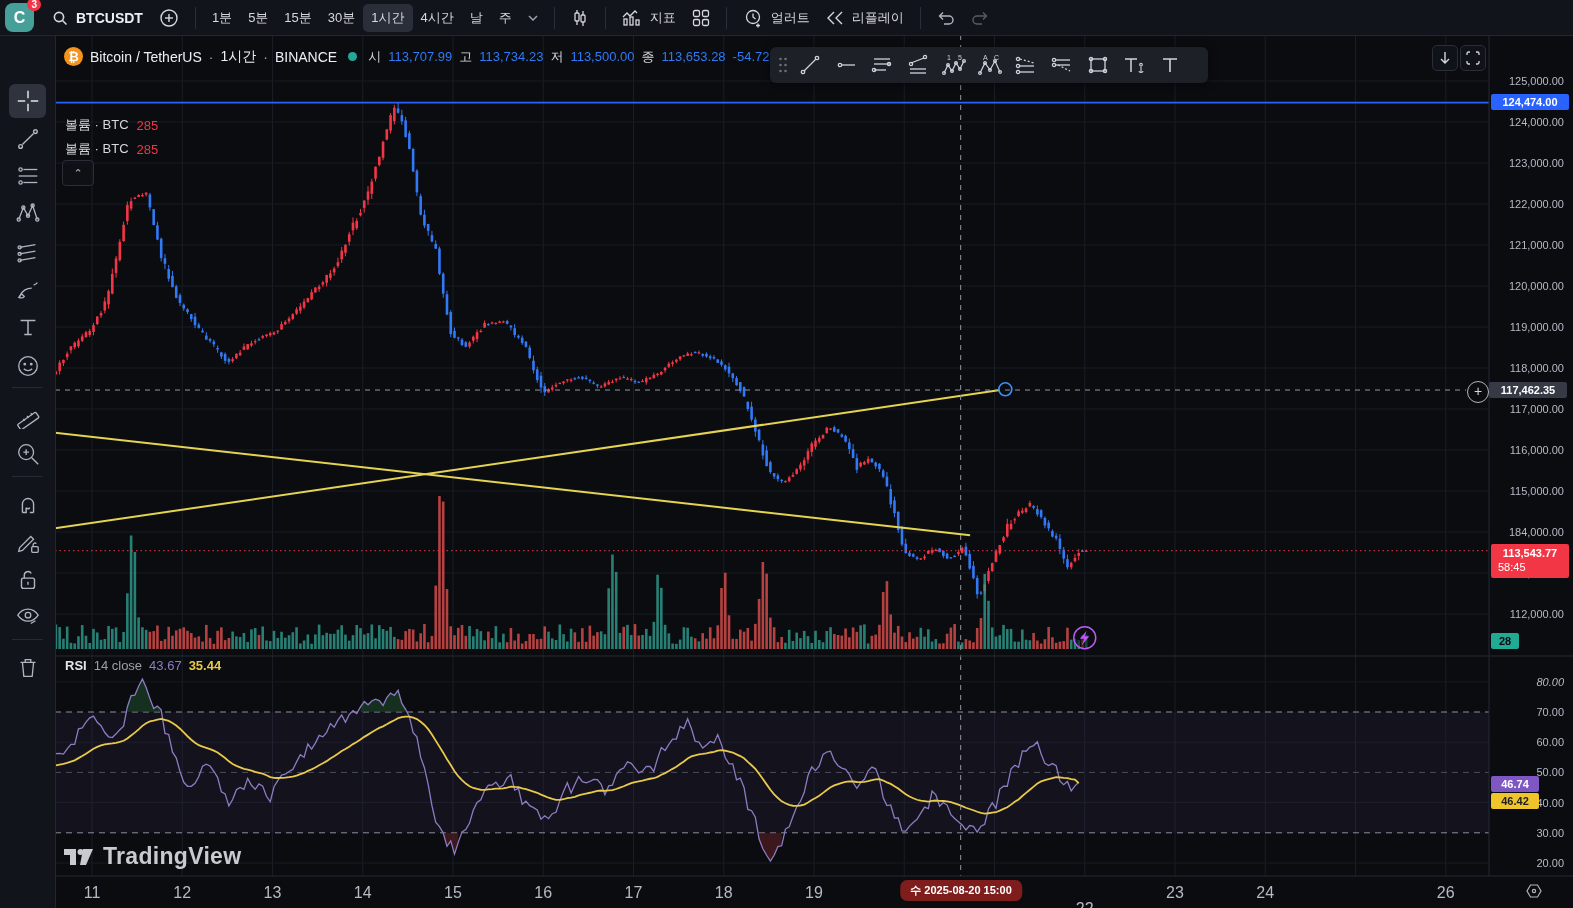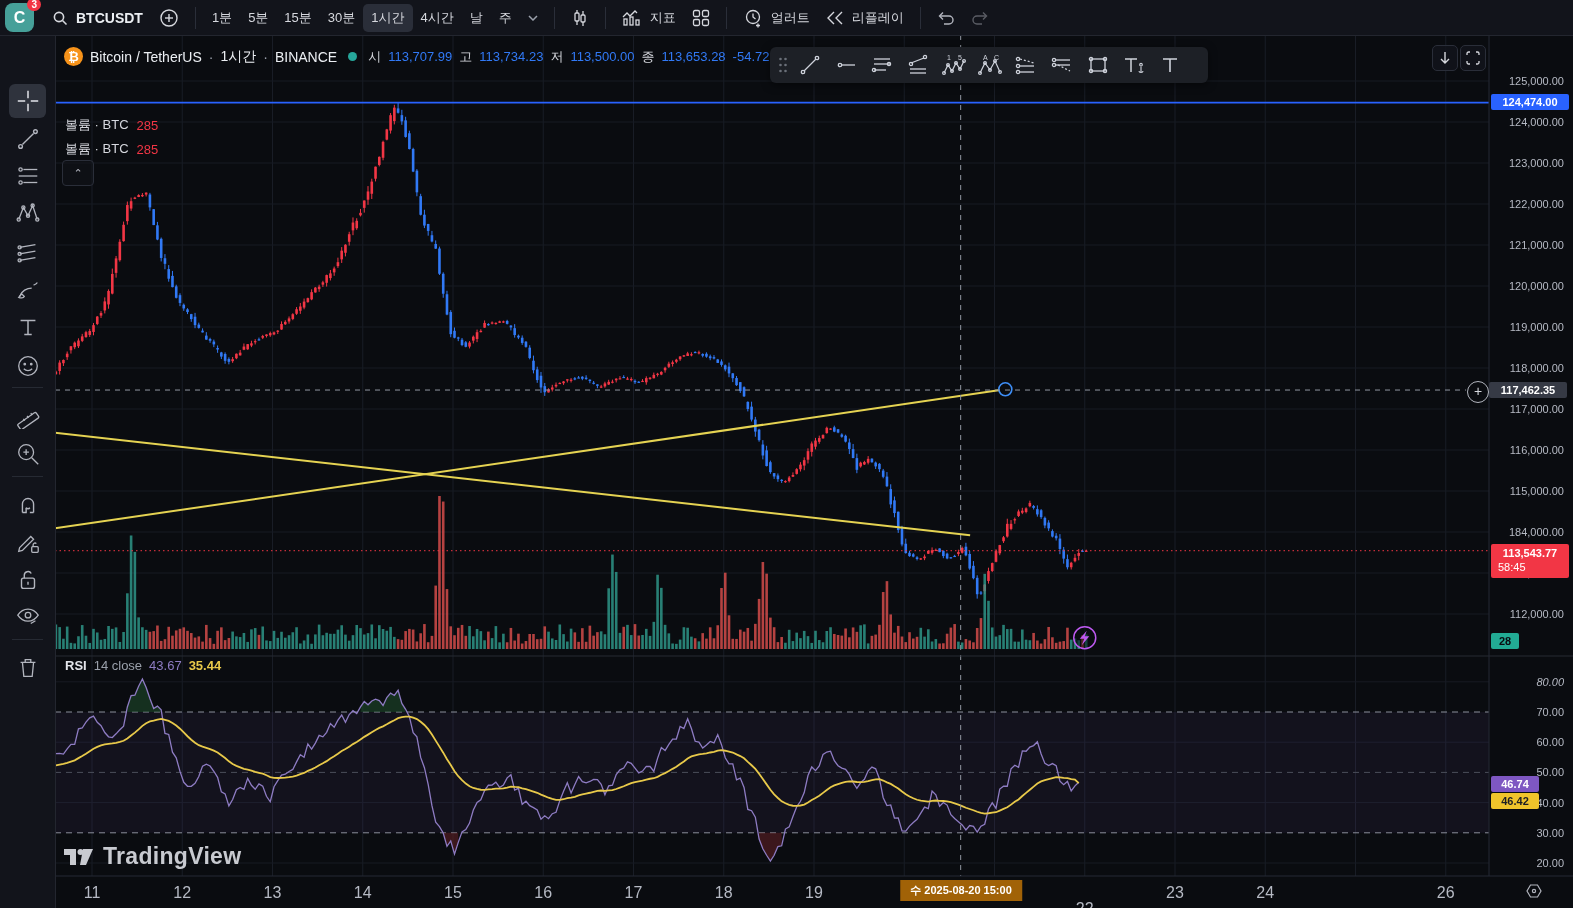--- a/index.html
+++ b/index.html
@@ -47,21 +47,21 @@
   .rsi-v1{color:#8e7cc3;}
   .rsi-v2{color:#e8c94a;font-weight:bold;}
   #wmark{position:absolute;left:64px;top:843px;z-index:20;display:flex;align-items:center;gap:9px;color:#c8cad0;}
   #wmark .wtxt{font-size:23px;font-weight:bold;letter-spacing:.3px;}
   
   #paxis{position:absolute;left:1489px;top:35px;width:84px;height:841px;z-index:15;}
   .ptick{position:absolute;right:9px;transform:translateY(-50%);font-size:11px;color:#b6bac4;white-space:nowrap;}
   .axlabel{position:absolute;left:2px;width:78px;box-sizing:border-box;border-radius:2px;font-size:11px;font-weight:bold;text-align:center;z-index:18;}
   #taxis{position:absolute;left:55px;top:876px;width:1518px;height:32px;z-index:15;}
   .ttick{position:absolute;top:8px;transform:translateX(-50%);font-size:16px;color:#b6bac4;}
-  #datelabel{position:absolute;top:4px;transform:translateX(-50%);background:#a16207;color:#fff;font-size:11px;font-weight:bold;border-radius:0;padding:3px 10px;white-space:nowrap;}
+  #datelabel{position:absolute;top:4px;transform:translateX(-50%);background:#7f1d1d;color:#fff;font-size:11px;font-weight:bold;border-radius:7px;padding:3px 10px;white-space:nowrap;}
   .corner-btn{position:absolute;width:24px;height:24px;border:1px solid #2a2e39;border-radius:5px;background:#12141bcc;display:flex;align-items:center;justify-content:center;z-index:22;cursor:pointer;}
   #plusbtn{position:absolute;left:1467px;top:381px;width:20px;height:20px;border:1px solid #b2b5be;border-radius:50%;background:#0a0c10;color:#d6d8de;font-size:14px;line-height:18px;text-align:center;z-index:22;cursor:pointer;}
   #hexbtn{position:absolute;left:1524px;top:881px;z-index:22;cursor:pointer;}
 </style>
 </head>
 <body>
 <div id="stage">
 
 <svg id="chartsvg" class="abs" style="left:0;top:0;z-index:5" width="1573" height="908">
       <defs>

